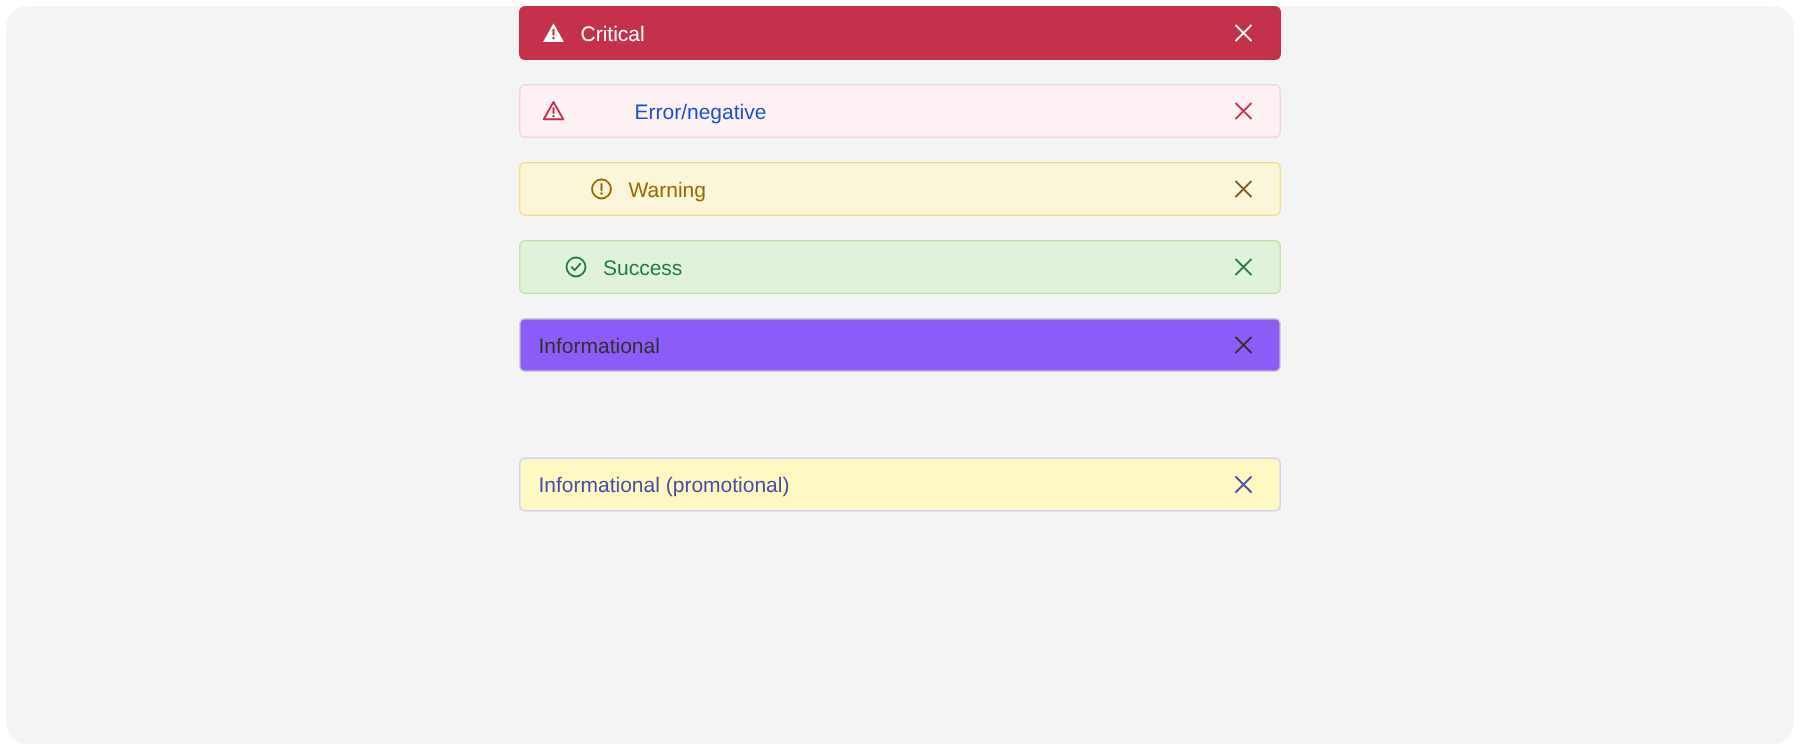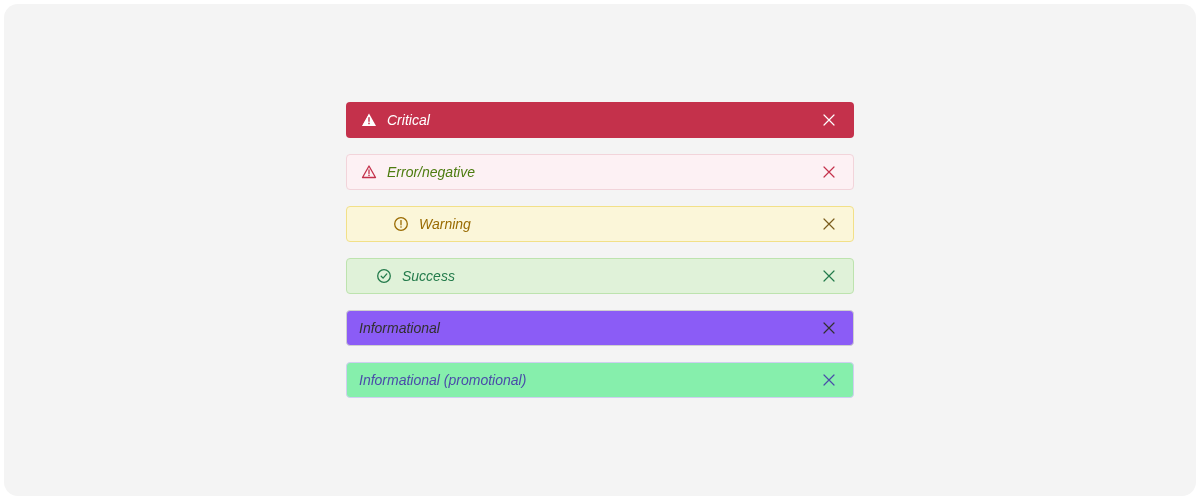--- a/index.html
+++ b/index.html
@@ -11,23 +11,21 @@
     display: flex;
     align-items: center;
     justify-content: center;
   }
   .canvas {
     width: 1192px;
     height: 492px;
     background: #f4f4f4;
     border-radius: 14px;
     display: flex;
-    align-items: center;
-    justify-content: center;
-    font-style: italic;
+    justify-content: center;
   }
   .stack {
     width: 508px;
     display: flex;
     flex-direction: column;
     gap: 16px;
   }
   .banner {
     display: flex;
     align-items: center;
@@ -65,21 +63,22 @@
   .critical {
     background: #c4314b;
     color: #fff;
   }
   .critical .icon-slot svg path { fill: #fff; }
   .critical .close svg path { stroke: #fff; }
 
   .error {
     background: #fdf1f4;
     border-color: #f2d4da;
-    color: #4d7c0f;
+    color: #1d4ed8;
+    gap: 36px;
   }
   .error .icon-slot svg path { stroke: #c4314b; }
   .error .close svg path { stroke: #c4314b; }
 
   .warning {
     background: #fbf6d9;
     border-color: #f2e088;
     color: #996a00;
     padding-left: 44px;
   }
@@ -98,23 +97,24 @@
   .success .close svg path { stroke: #237b4b; }
 
   .info {
     background: #8b5cf6;
     border-color: #cfcfcf;
     color: #323130;
   }
   .info .close svg path { stroke: #323130; }
 
   .promo {
-    background: #86efac;
+    background: #fef9c3;
     border-color: #cfcff0;
     color: #4a4ca9;
+    margin-top: 41px;
   }
   .promo .close svg path { stroke: #4a4ca9; }
 </style>
 </head>
 <body>
 
 <div class="canvas">
   <div class="stack">
 
     <div class="banner critical">

